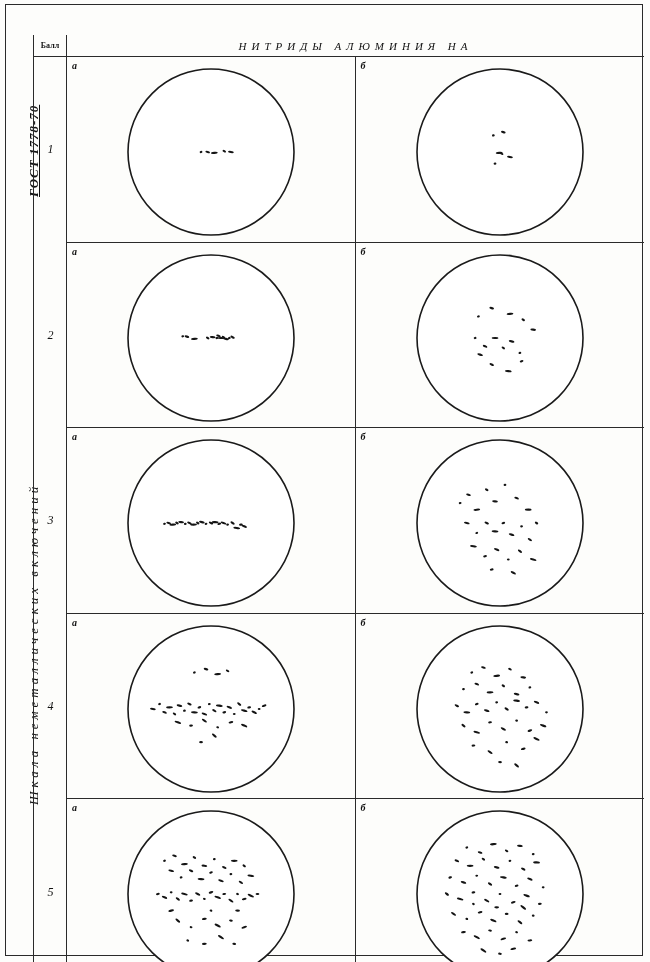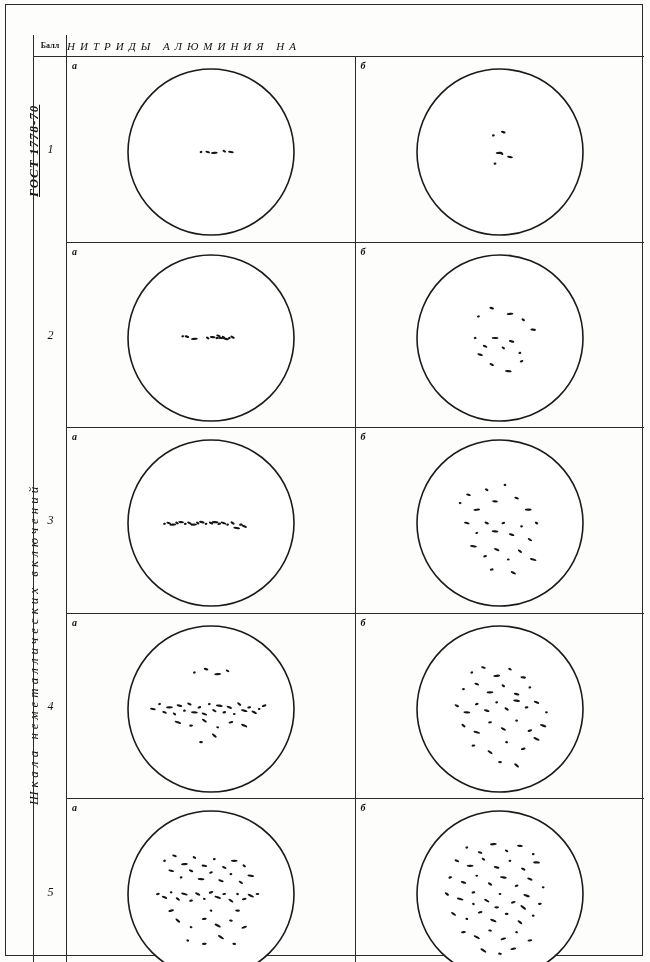--- a/index.html
+++ b/index.html
@@ -99,21 +99,21 @@
     line-height: 22px;
     letter-spacing: 0px;
   }
   .hdr-title {
     position: absolute;
     left: 33px;
     top: 0;
     width: 577px;
     height: 22px;
     line-height: 22px;
-    text-align: left;
+    text-align: center;
     font-size: 11px;
     font-style: italic;
     letter-spacing: 5px;
   }
 
   
   .numcol {
     position: absolute;
     left: 0;
     top: 22px;

